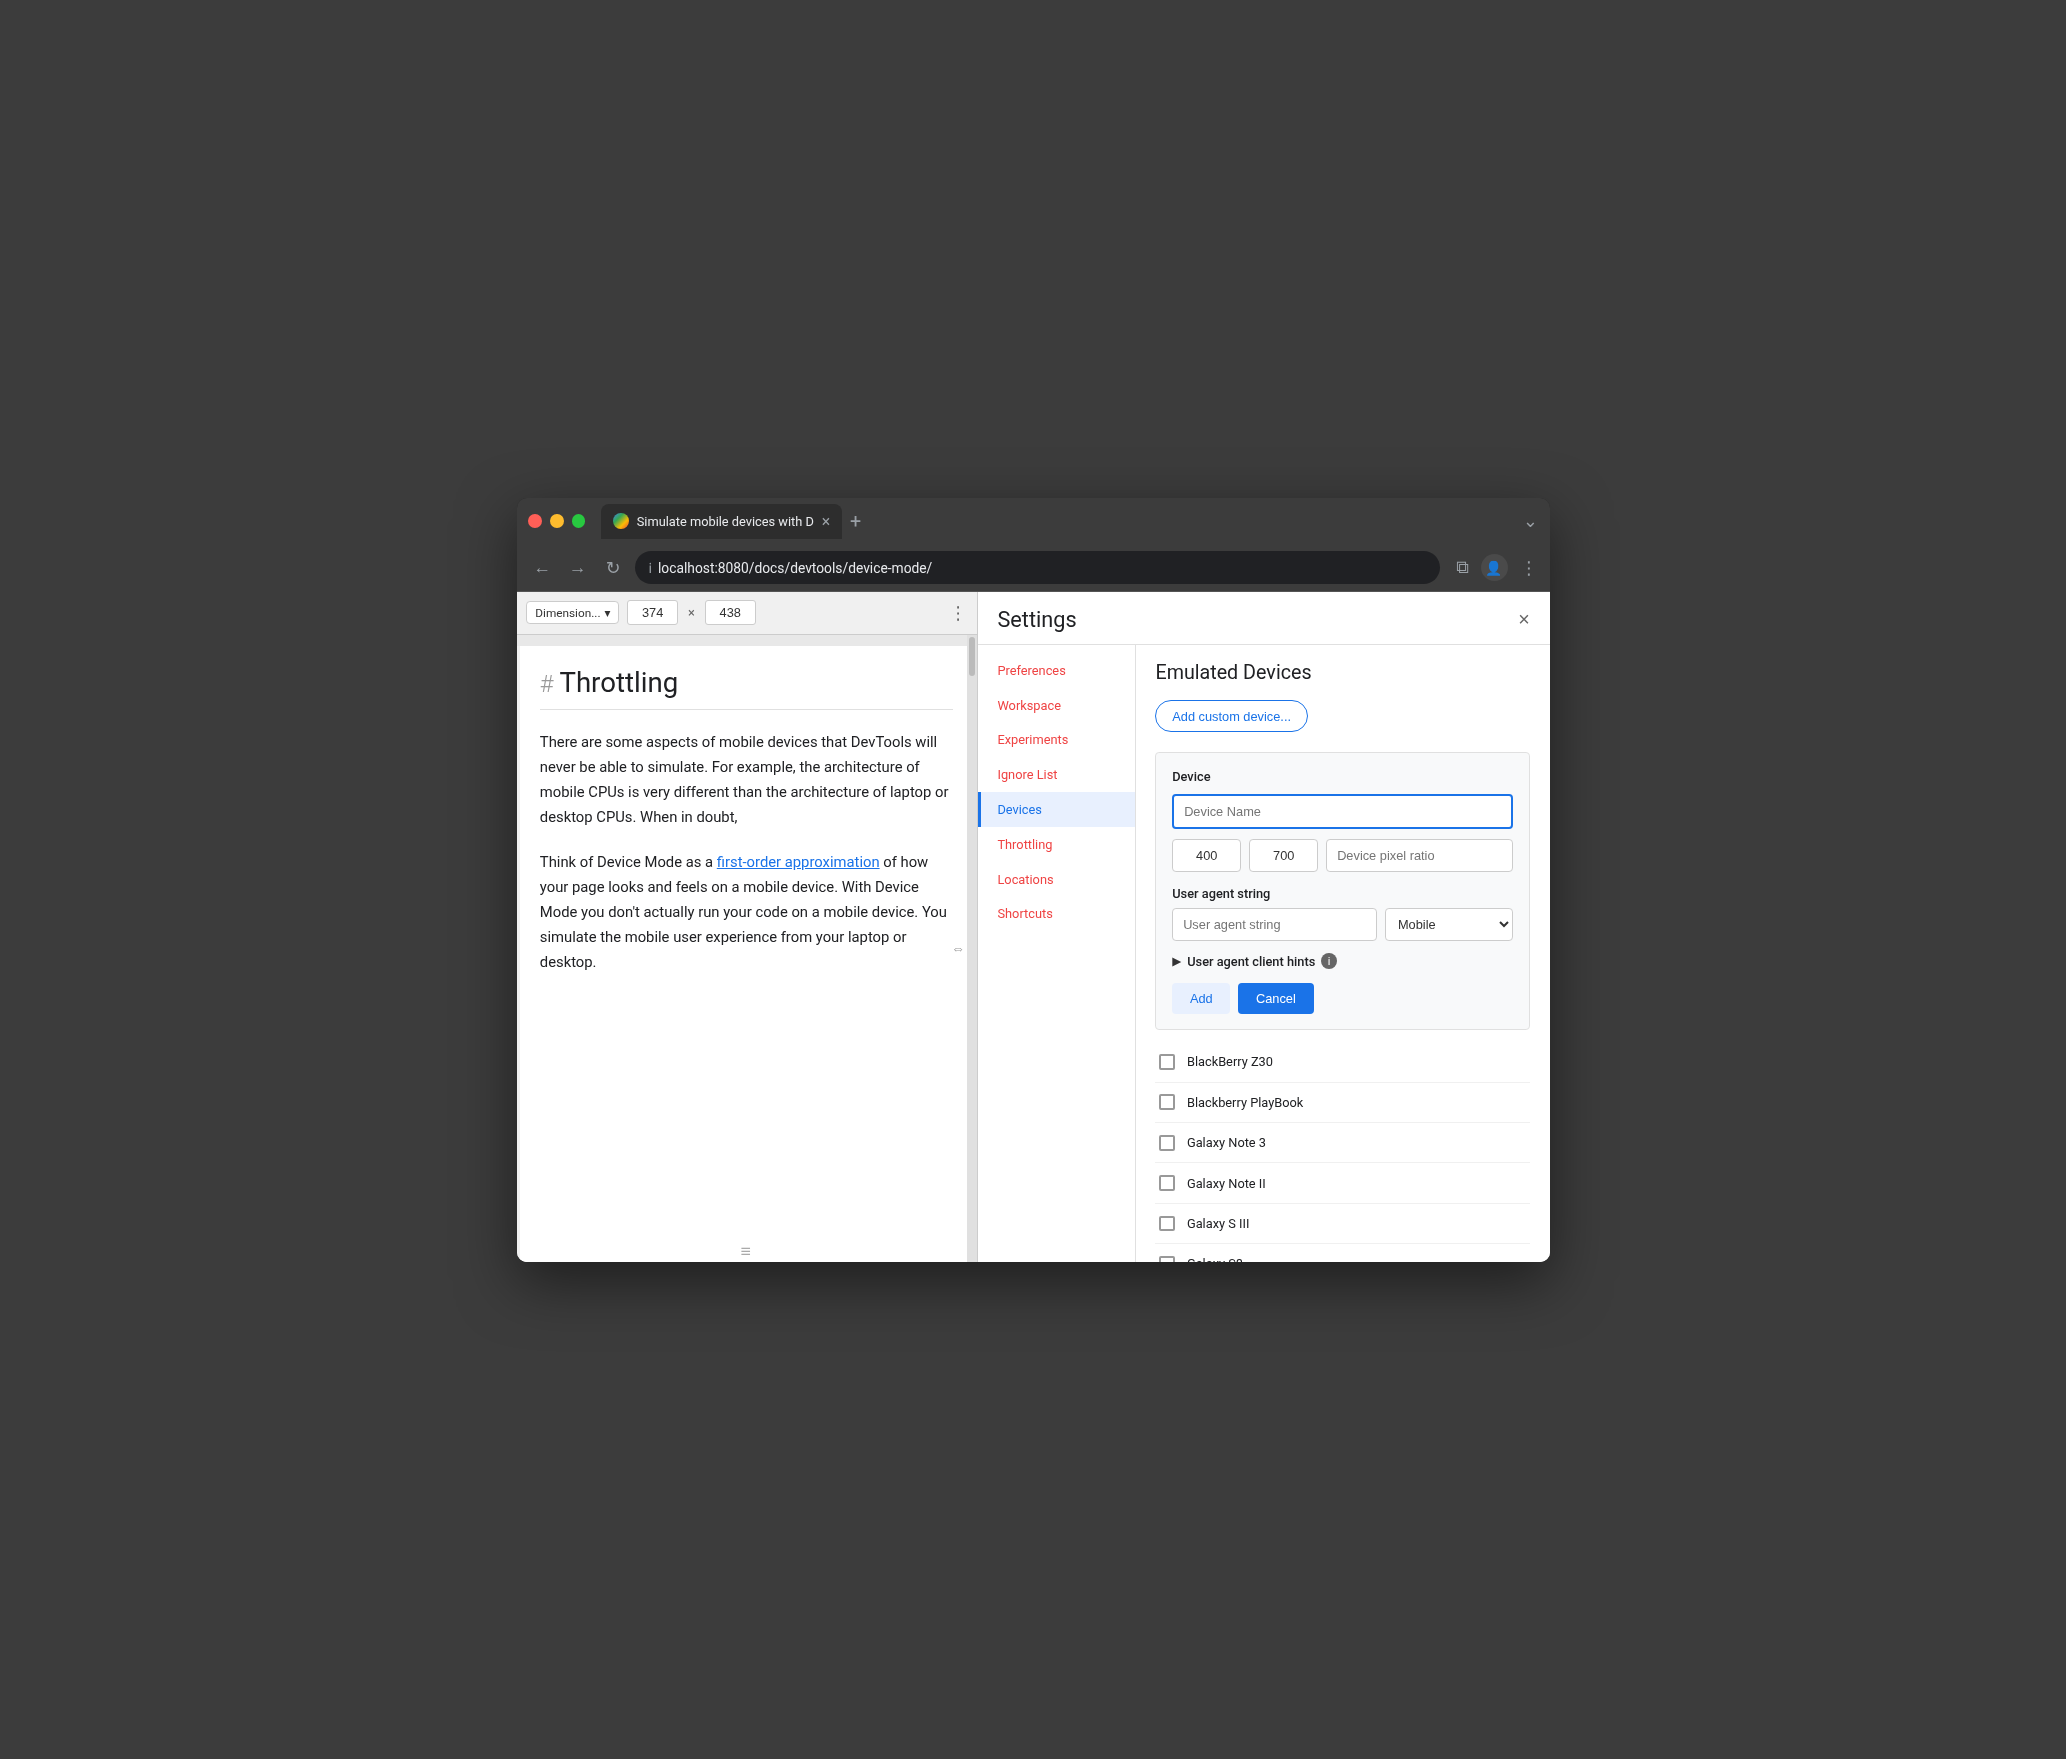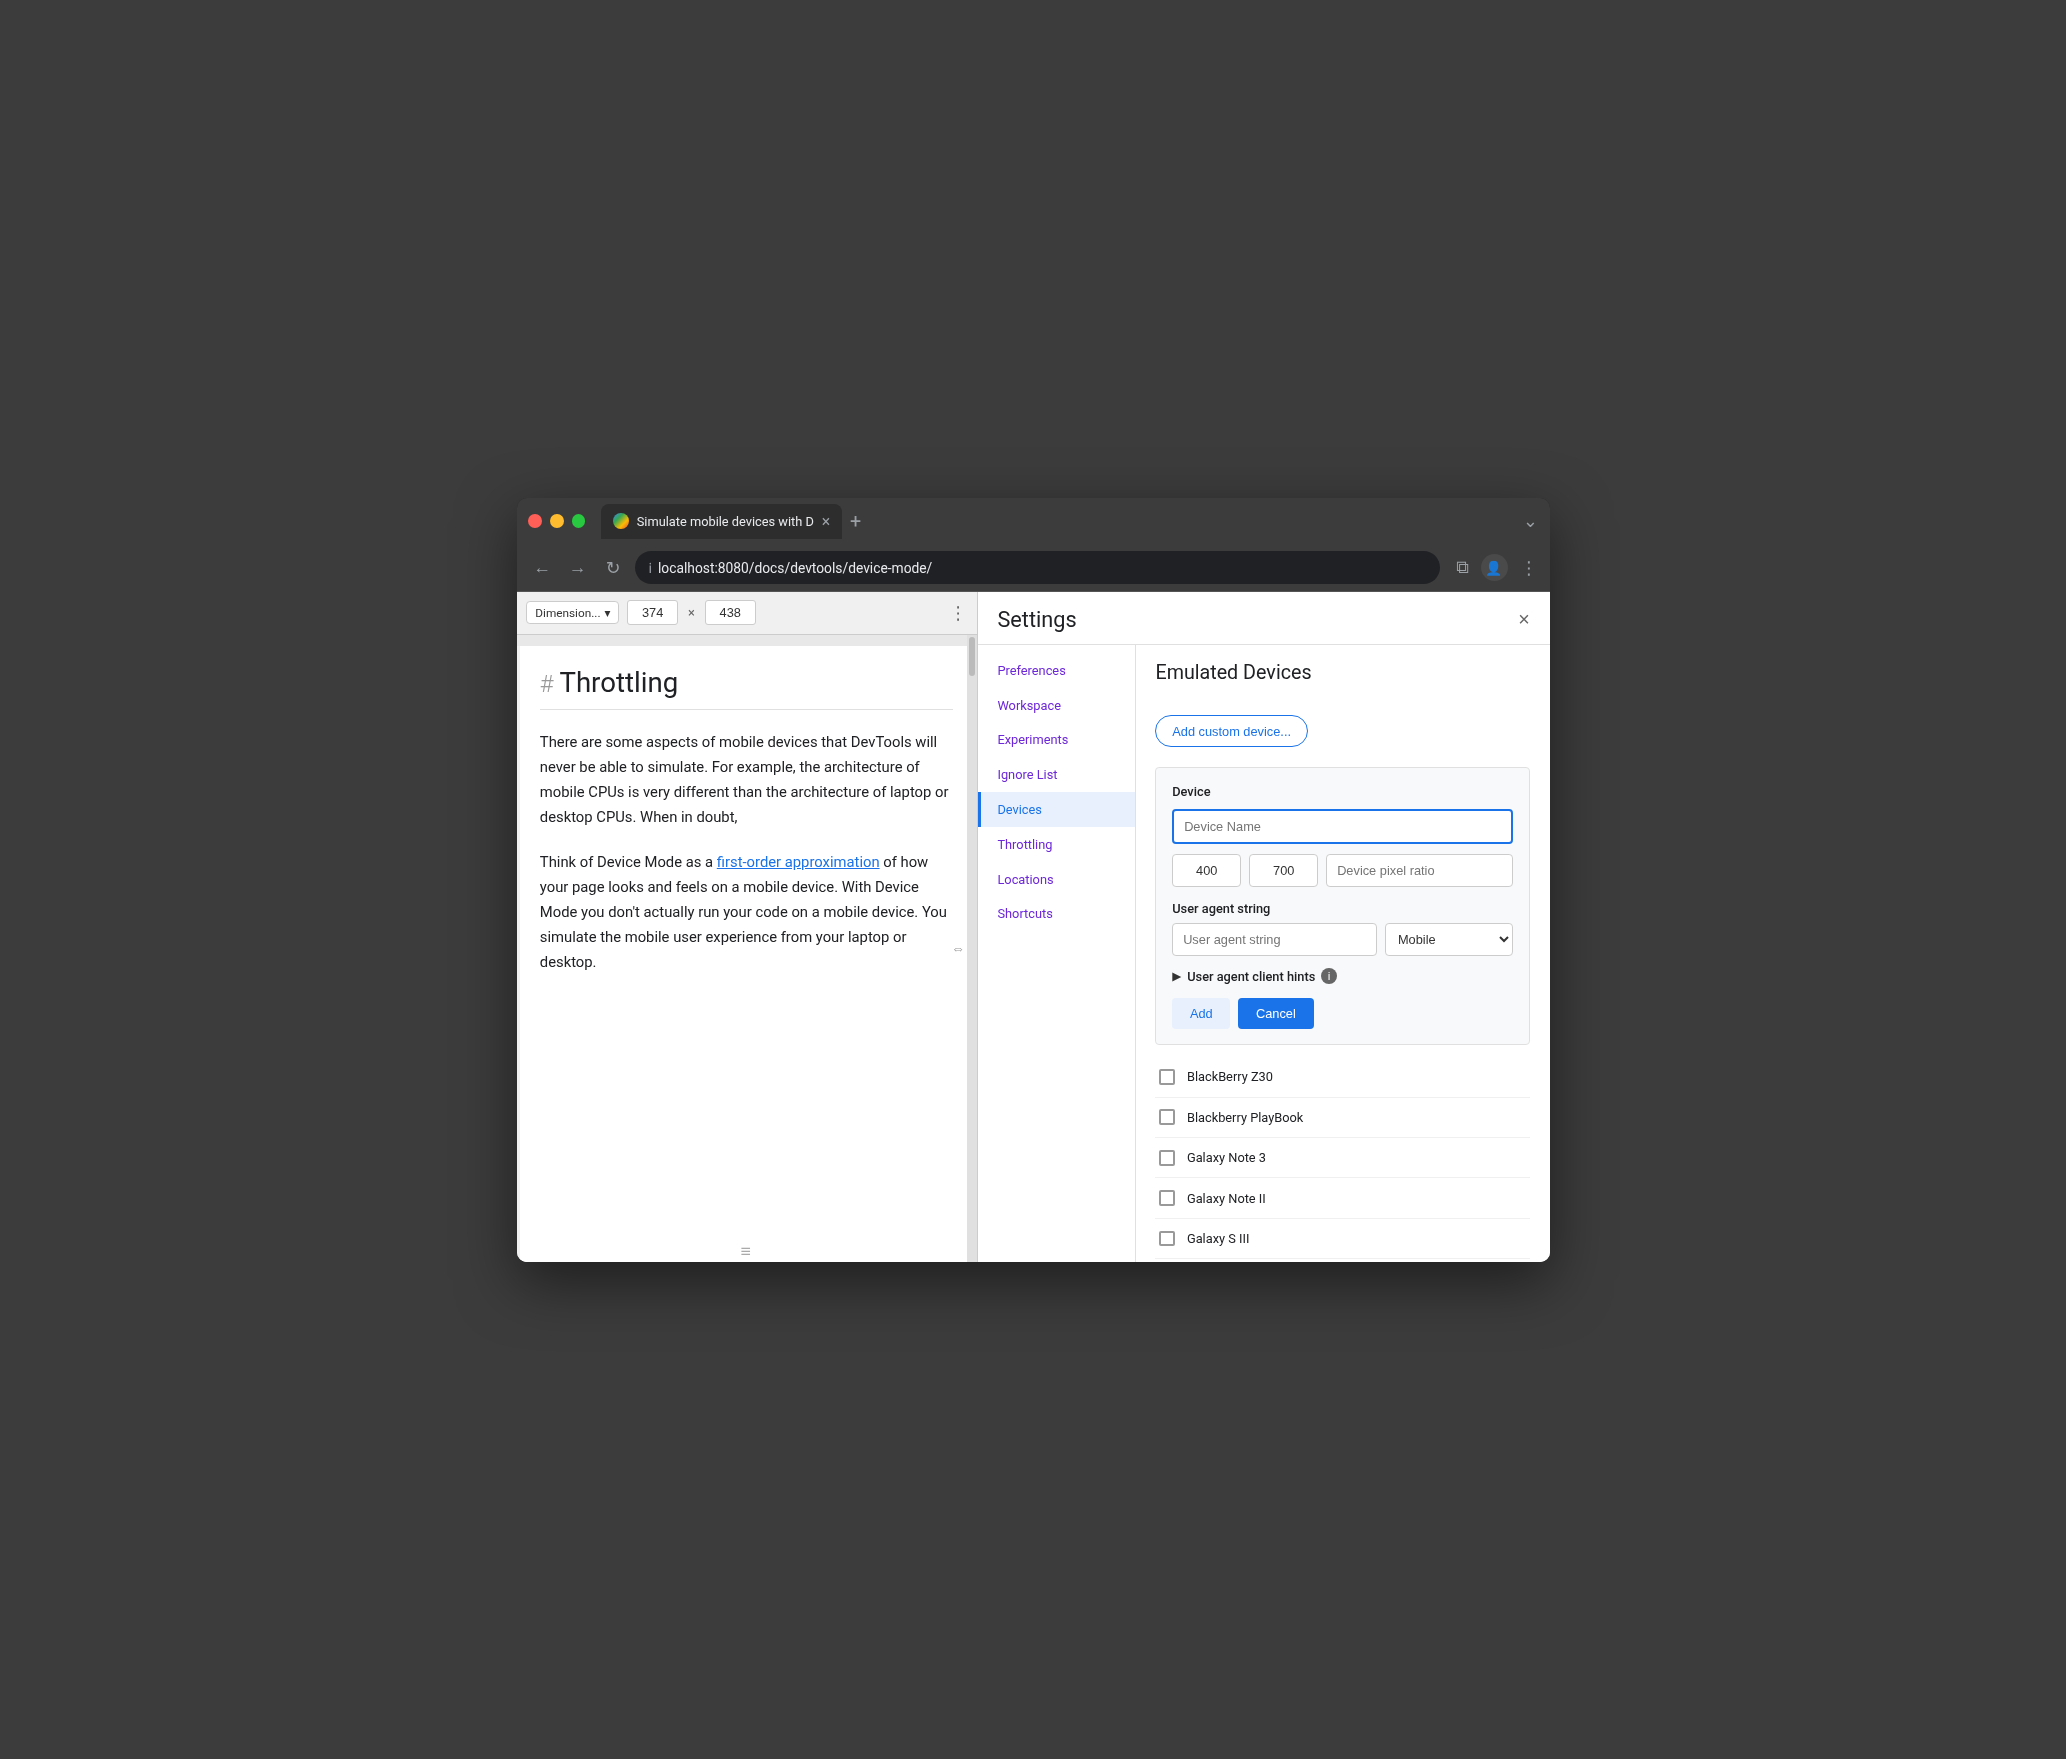--- a/index.html
+++ b/index.html
@@ -210,21 +210,21 @@
 
     
     .settings-sidebar {
       width: 158px;
       border-right: 1px solid #e0e0e0;
       padding: 7.9px 0;
     }
     .settings-nav-item {
       padding: 9.9px 19.7px;
       font-size: 12.8px;
-      color: #6d28d9;
+      color: #ef4444;
       cursor: pointer;
       white-space: nowrap;
     }
     .settings-nav-item.active {
       background: #e8f0fe;
       color: #1a73e8;
       border-left: 3px solid #1a73e8;
       padding-left: 16.7px;
     }
 
@@ -238,21 +238,20 @@
 
     .add-device-btn {
       border: 1px solid #1a73e8;
       color: #1a73e8;
       background: #fff;
       padding: 7.9px 15.8px;
       border-radius: 16px;
       font-size: 12.8px;
       cursor: pointer;
       margin-bottom: 19.7px;
-      margin-top: 15px;
     }
 
     
     .device-form {
       background: #f8f9fa;
       border: 1px solid #e0e0e0;
       border-radius: 3.9px;
       padding: 15.8px;
       margin-bottom: 11.8px;
     }

